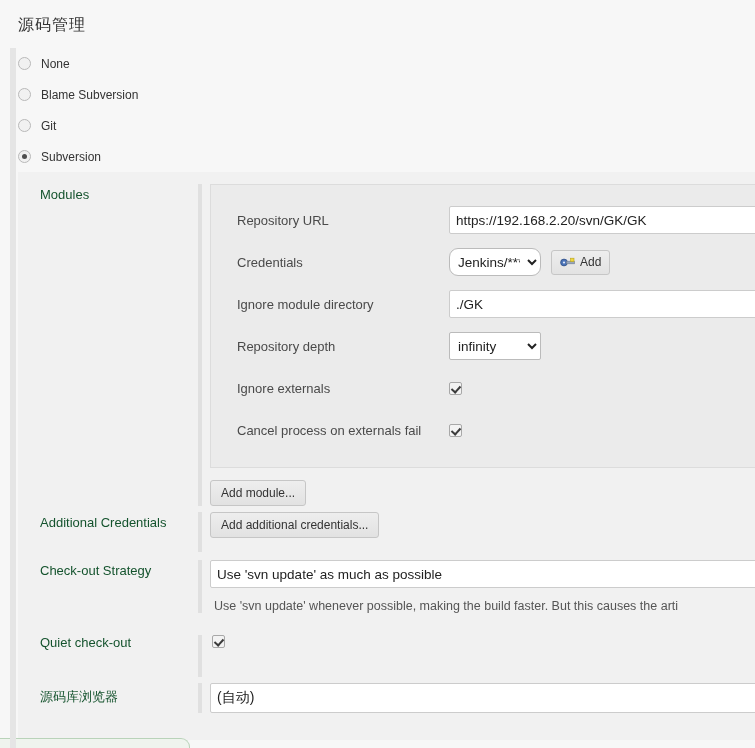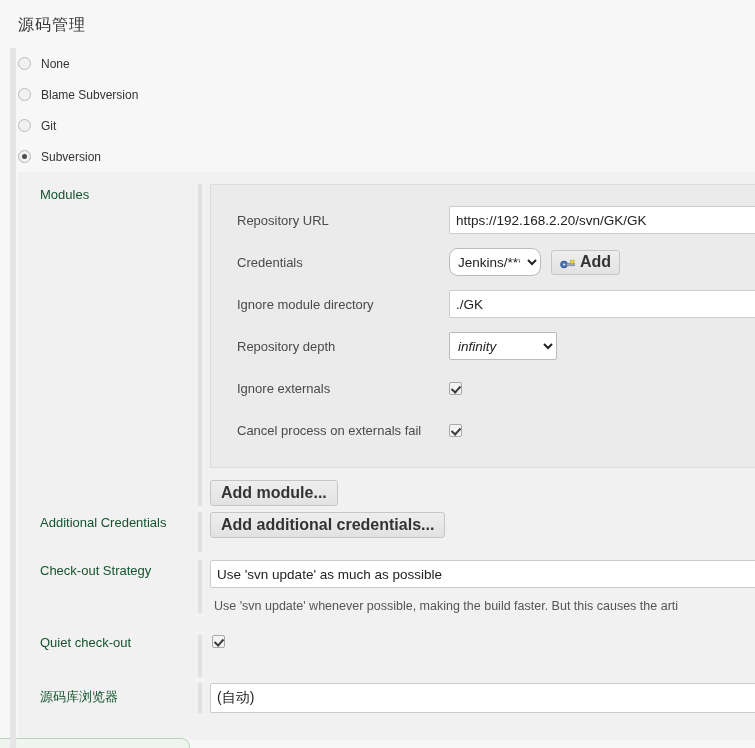--- a/index.html
+++ b/index.html
@@ -173,21 +173,21 @@
     color: #222;
     background: #fff;
     border: 1px solid #bbb;
     border-radius: 2px;
     height: 28px;
     padding: 0 4px;
     box-sizing: border-box;
     outline: none;
   }
   #credentials-select { width: 92px; border-radius: 9px; }
-  #depth-select { width: 108px; font-style: italic; }
+  #depth-select { width: 92px; }
 
   
   .cbx {
     width: 13px;
     height: 13px;
     border: 1px solid #a8a8a8;
     background: #f3f3f3;
     border-radius: 2px;
     box-sizing: border-box;
     position: relative;
@@ -202,22 +202,22 @@
     width: 4px;
     height: 7px;
     border: solid #3b3b3b;
     border-width: 0 2px 2px 0;
     transform: rotate(42deg);
   }
 
   
   button.btn {
     font-family: "Liberation Sans", sans-serif;
-    font-size: 16px;
-    font-weight: bold;
+    font-size: 12px;
+    font-weight: normal;
     color: #333;
     background: linear-gradient(#eeeeee, #e2e2e2);
     border: 1px solid #c6c6c6;
     border-radius: 3px;
     padding: 0 10px;
     height: 26px;
     cursor: pointer;
     white-space: nowrap;
   }
   #add-credentials-button {

